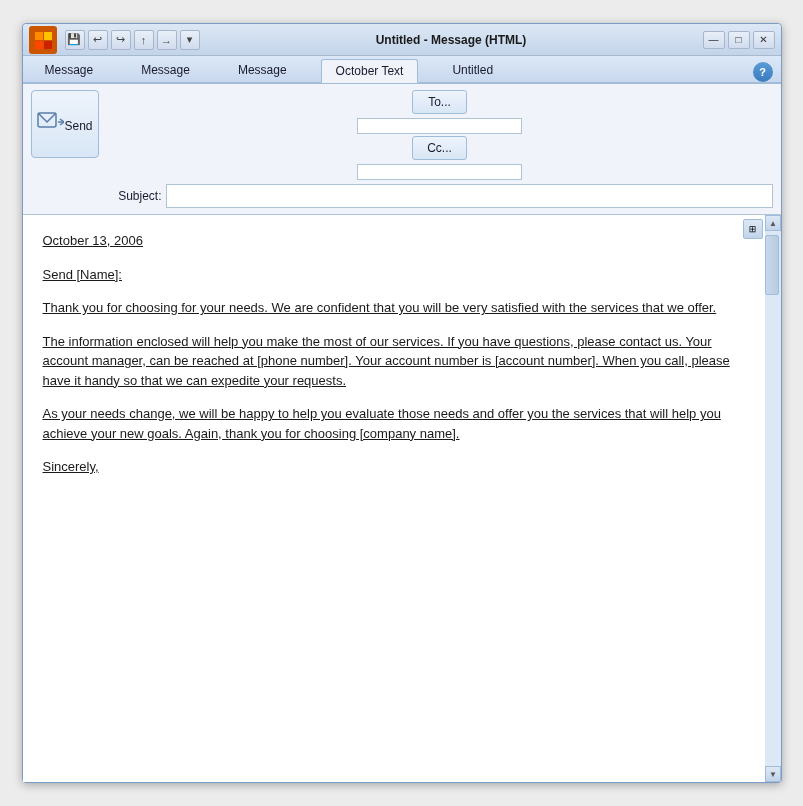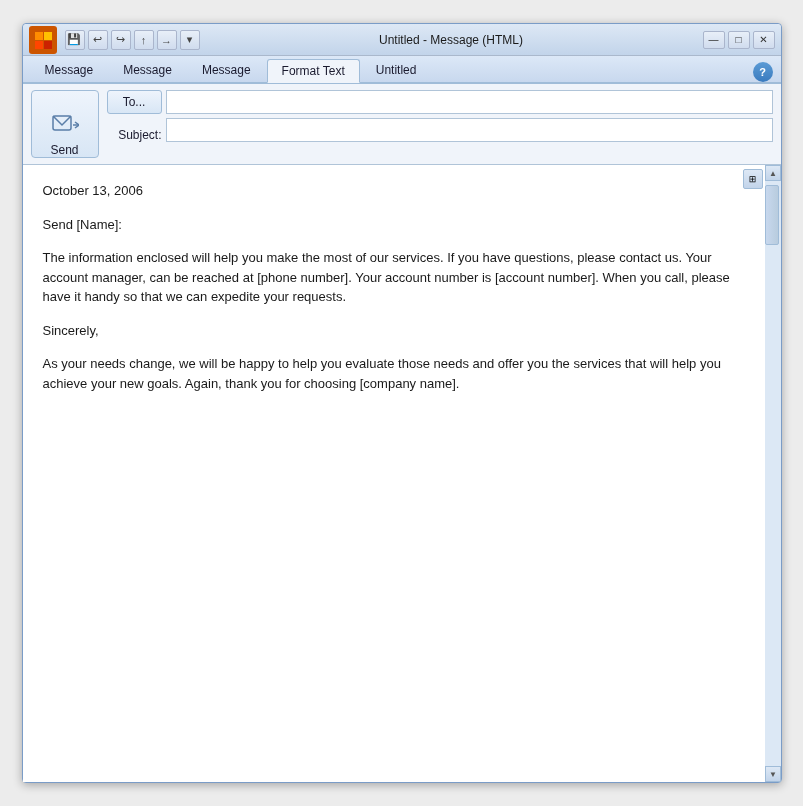--- a/index.html
+++ b/index.html
@@ -71,21 +71,21 @@
       font-size: 11px;
       color: #444;
       cursor: pointer;
     }
 
     .titlebar-title {
       flex: 1;
       text-align: center;
       font-size: 12px;
       color: #1a1a1a;
-      font-weight: normal;
+      font-weight: bold;
     }
 
     .titlebar-winbtns {
       display: flex;
       gap: 3px;
     }
 
     .win-btn {
       width: 22px;
       height: 18px;
@@ -101,21 +101,21 @@
     }
 
     
     .ribbon-tabs {
       background: linear-gradient(to bottom, #dce8f7 0%, #c8d8ee 100%);
       display: flex;
       align-items: flex-end;
       padding: 0 8px;
       height: 28px;
       border-bottom: 2px solid #a0bcd8;
-      gap: 2px;
+      gap: 20px;
     }
 
     .ribbon-tab {
       padding: 4px 14px;
       font-size: 12px;
       color: #1a1a2e;
       cursor: pointer;
       border-radius: 3px 3px 0 0;
       height: 24px;
       display: flex;
@@ -161,23 +161,23 @@
       gap: 0;
     }
 
     .send-btn {
       width: 68px;
       height: 68px;
       background: linear-gradient(to bottom, #eef4fc, #d8e6f5);
       border: 1px solid #a0bcd8;
       border-radius: 4px;
       display: flex;
-      flex-direction: column;
-      align-items: center;
-      justify-content: flex-end;
+      flex-direction: row;
+      align-items: center;
+      justify-content: center;
       cursor: pointer;
       margin-right: 8px;
       flex-shrink: 0;
     }
 
     .send-icon {
       font-size: 26px;
       color: #5a7ea8;
       line-height: 1;
     }
@@ -192,20 +192,21 @@
       flex: 1;
       display: flex;
       flex-direction: column;
       gap: 2px;
     }
 
     .field-row {
       display: flex;
       align-items: center;
       gap: 4px;
+      flex-direction: column;
     }
 
     .field-btn {
       width: 55px;
       height: 24px;
       background: linear-gradient(to bottom, #eef4fc, #d8e6f5);
       border: 1px solid #a0bcd8;
       border-radius: 3px;
       font-size: 12px;
       color: #1a1a2e;
@@ -221,21 +222,21 @@
       height: 24px;
       border: 1px solid #b0c4d8;
       background: white;
       padding: 0 4px;
       font-size: 12px;
       outline: none;
     }
 
     .subject-row {
       display: flex;
-      align-items: flex-end;
+      align-items: center;
       gap: 4px;
       margin-top: 2px;
     }
 
     .subject-label {
       font-size: 12px;
       color: #1a1a2e;
       width: 55px;
       text-align: right;
       flex-shrink: 0;
@@ -282,20 +283,21 @@
       padding: 16px 20px;
       font-size: 13px;
       color: #1a1a1a;
       overflow-y: hidden;
       line-height: 1.5;
       margin-right: 16px;
     }
 
     .message-body p {
       margin-bottom: 14px;
+      text-decoration: underline;
     }
 
     
     .scrollbar {
       width: 16px;
       background: #e8eef6;
       border-left: 1px solid #b0c4d8;
       display: flex;
       flex-direction: column;
       align-items: center;
@@ -367,21 +369,21 @@
       <div class="win-btn">—</div>
       <div class="win-btn">□</div>
       <div class="win-btn">✕</div>
     </div>
   </div>
 
   <div class="ribbon-tabs">
     <div class="ribbon-tab">Message</div>
     <div class="ribbon-tab">Message</div>
     <div class="ribbon-tab">Message</div>
-    <div class="ribbon-tab active">Format Text</div>
+    <div class="ribbon-tab active">October Text</div>
     <div class="ribbon-tab">Untitled</div>
     <div class="ribbon-tab-help">?</div>
   </div>
 
   <div class="email-form">
     <div class="email-form-inner">
       <div class="send-btn">
         <div class="send-icon">
           <svg width="28" height="22" viewBox="0 0 28 22">
             <rect x="2" y="2" width="18" height="14" rx="2" fill="none" stroke="#5a7ea8" stroke-width="1.5"></rect>
@@ -391,37 +393,42 @@
           </svg>
         </div>
         <div class="send-label">Send</div>
       </div>
 
       <div class="email-fields">
         <div class="field-row">
           <div class="field-btn">To...</div>
           <input class="field-input" type="text" value="" style="">
         </div>
+        <div class="field-row">
+          <div class="field-btn">Cc...</div>
+          <input class="field-input" type="text" value="" style="">
+        </div>
         <div class="subject-row">
           <div class="subject-label">Subject:</div>
           <input class="subject-input" type="text" value="" style="">
         </div>
       </div>
     </div>
   </div>
 
   <div class="message-area-wrapper">
     <div class="message-toolbar-btn">⊞</div>
 
     <div class="message-body">
       <p>October 13, 2006</p>
       <p>Send [Name]:</p>
+      <p>Thank you for choosing for your needs. We are confident that you will be very satisfied with the services that we offer.</p>
       <p>The information enclosed will help you make the most of our services. If you have questions, please contact us. Your account manager, can be reached at [phone number]. Your account number is [account number]. When you call, please have it handy so that we can expedite your requests.</p>
+      <p>As your needs change, we will be happy to help you evaluate those needs and offer you the services that will help you achieve your new goals. Again, thank you for choosing [company name].</p>
       <p>Sincerely,</p>
-      <p>As your needs change, we will be happy to help you evaluate those needs and offer you the services that will help you achieve your new goals. Again, thank you for choosing [company name].</p>
     </div>
 
     <div class="scrollbar">
       <div class="scroll-arrow">▲</div>
       <div class="scroll-track">
         <div class="scroll-thumb"></div>
       </div>
       <div class="scroll-arrow">▼</div>
     </div>
   </div>

